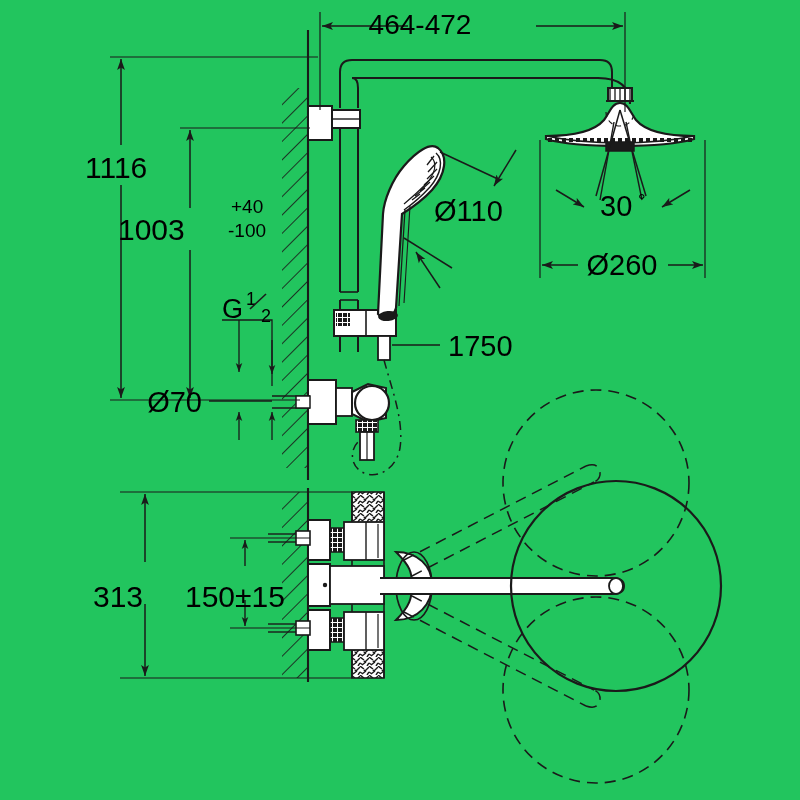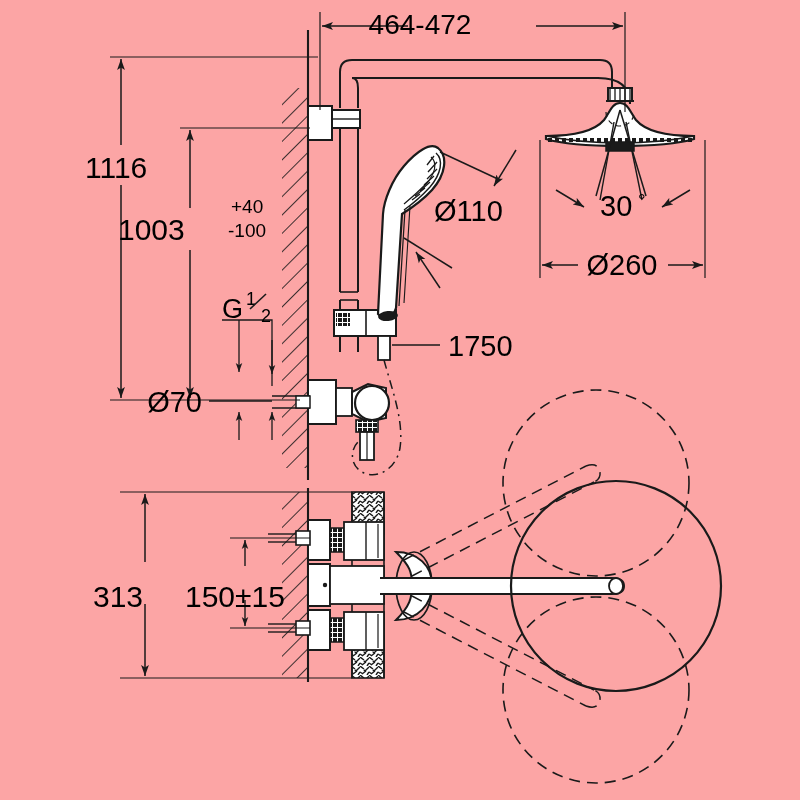--- a/index.html
+++ b/index.html
@@ -4,21 +4,21 @@
 <style>
   html, body {
     margin: 0;
     padding: 0;
     background: #ffffff;
   }
   #sheet {
     position: relative;
     width: 800px;
     height: 800px;
-    background: #fca5a5;
+    background: #22c55e;
     font-family: "Liberation Sans", sans-serif;
     overflow: hidden;
   }
   #sheet svg {
     position: absolute;
     left: 0;
     top: 0;
   }
   .dimtext {
     font-family: "Liberation Sans", sans-serif;

